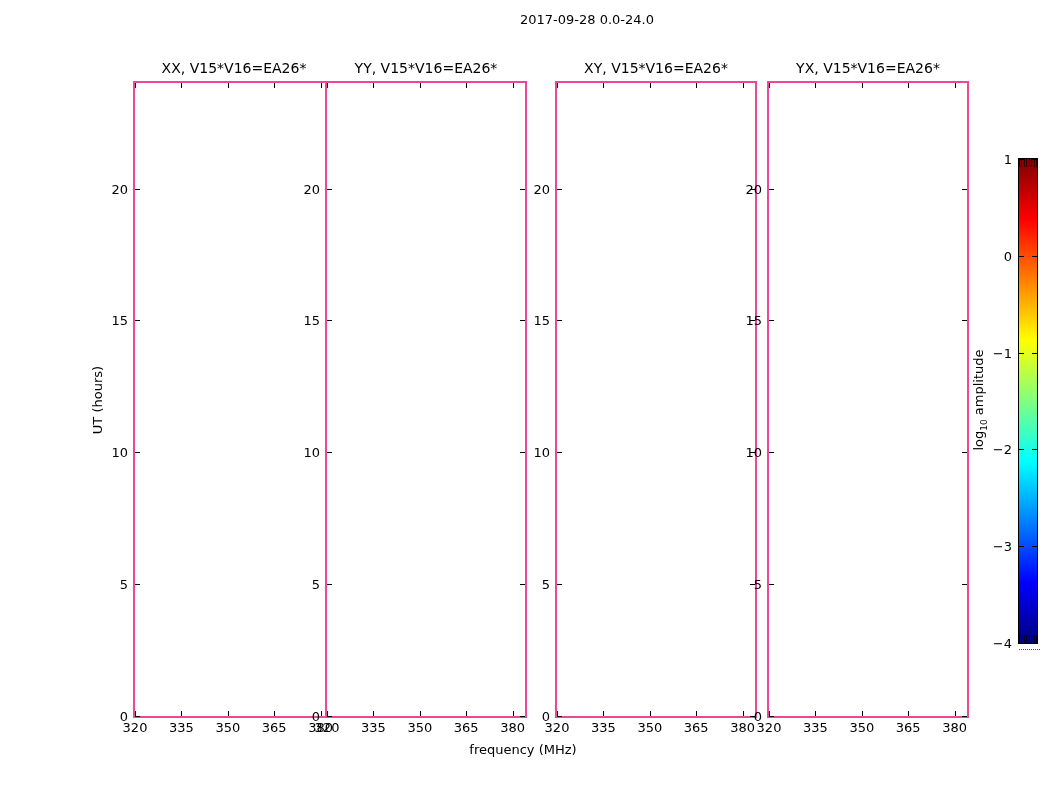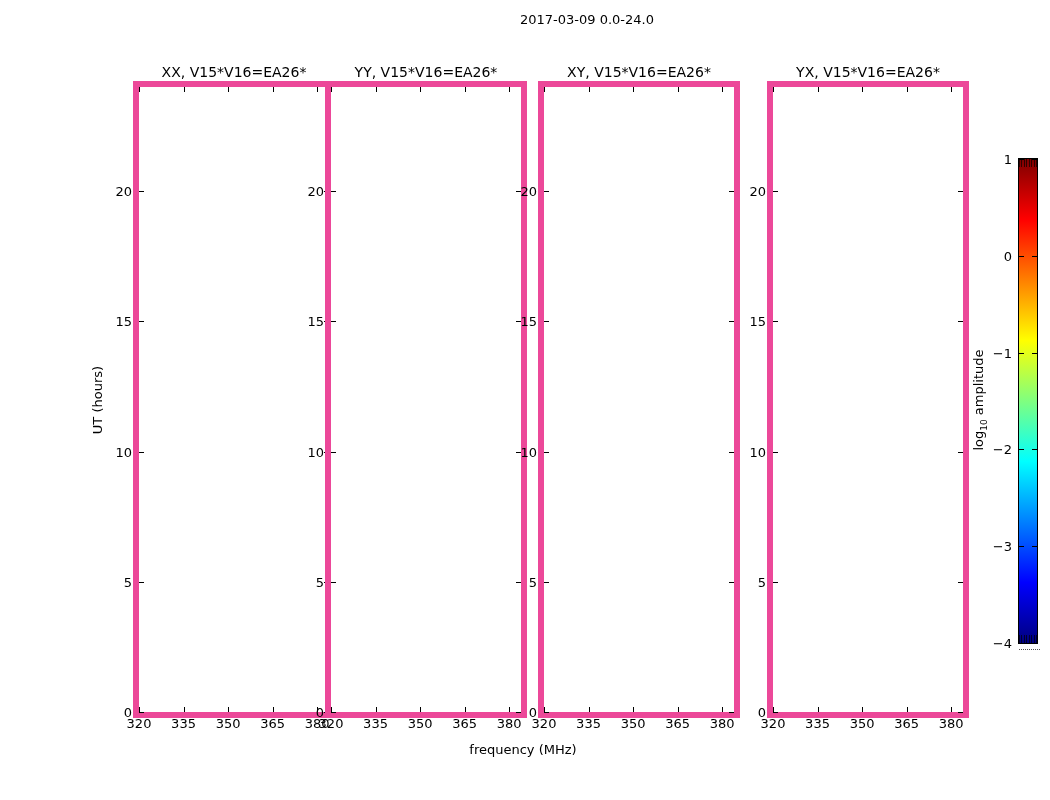--- a/index.html
+++ b/index.html
@@ -18,21 +18,21 @@
     top: 12px;
     transform: translateX(-50%);
     font-size: 13px;
     white-space: nowrap;
   }
   .panel {
     position: absolute;
     top: 81px;
     width: 202px;
     height: 637px;
-    border: 6px solid #ec4899;
+    border: 2px solid #ec4899;
     box-sizing: border-box;
     background: #ffffff;
   }
   .panel-title {
     position: absolute;
     left: 50%;
     top: -23px;
     transform: translateX(-50%);
     font-size: 14px;
     white-space: nowrap;
@@ -120,21 +120,21 @@
     font-size: 13px;
     white-space: nowrap;
   }
   .cb-label sub { font-size: 9px; }
 </style>
 </head>
 <body>
 
 <div class="figure">
 
-  <div class="suptitle">2017-03-09 0.0-24.0</div>
+  <div class="suptitle">2017-09-28 0.0-24.0</div>
 
   <div class="fig-ylabel">UT (hours)</div>
   <div class="fig-xlabel">frequency (MHz)</div>
 
   <div class="panel" style="left:133px">
     <div class="panel-title">XX, V15*V16=EA26*</div>
   <div class="tick tick-bottom" style="left: 0%;"></div>
       <div class="tick tick-top" style="left: 0%;"></div>
       <div class="xtick-label" style="left: 0%;">320</div>
       <div class="tick tick-bottom" style="left: 23.4375%;"></div>
@@ -193,21 +193,21 @@
       <div class="tick tick-right" style="top: 58.3333%;"></div>
       <div class="ytick-label" style="top: 58.3333%;">10</div>
       <div class="tick tick-left" style="top: 37.5%;"></div>
       <div class="tick tick-right" style="top: 37.5%;"></div>
       <div class="ytick-label" style="top: 37.5%;">15</div>
       <div class="tick tick-left" style="top: 16.6667%;"></div>
       <div class="tick tick-right" style="top: 16.6667%;"></div>
       <div class="ytick-label" style="top: 16.6667%;">20</div>
     </div>
 
-  <div class="panel" style="left:538px">
+  <div class="panel" style="left:555px">
     <div class="panel-title">XY, V15*V16=EA26*</div>
   <div class="tick tick-bottom" style="left: 0%;"></div>
       <div class="tick tick-top" style="left: 0%;"></div>
       <div class="xtick-label" style="left: 0%;">320</div>
       <div class="tick tick-bottom" style="left: 23.4375%;"></div>
       <div class="tick tick-top" style="left: 23.4375%;"></div>
       <div class="xtick-label" style="left: 23.4375%;">335</div>
       <div class="tick tick-bottom" style="left: 46.875%;"></div>
       <div class="tick tick-top" style="left: 46.875%;"></div>
       <div class="xtick-label" style="left: 46.875%;">350</div>

